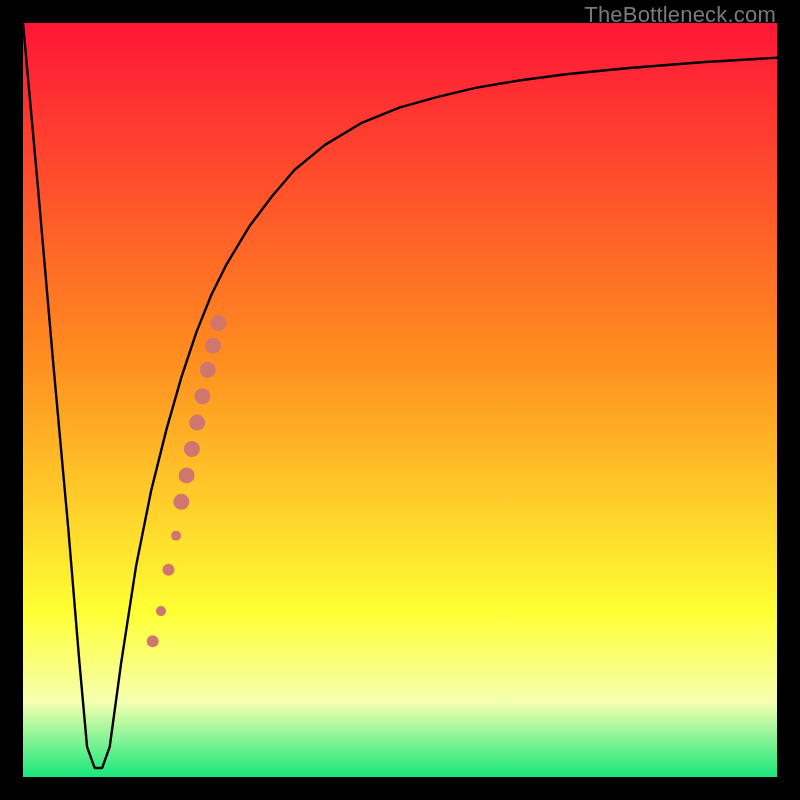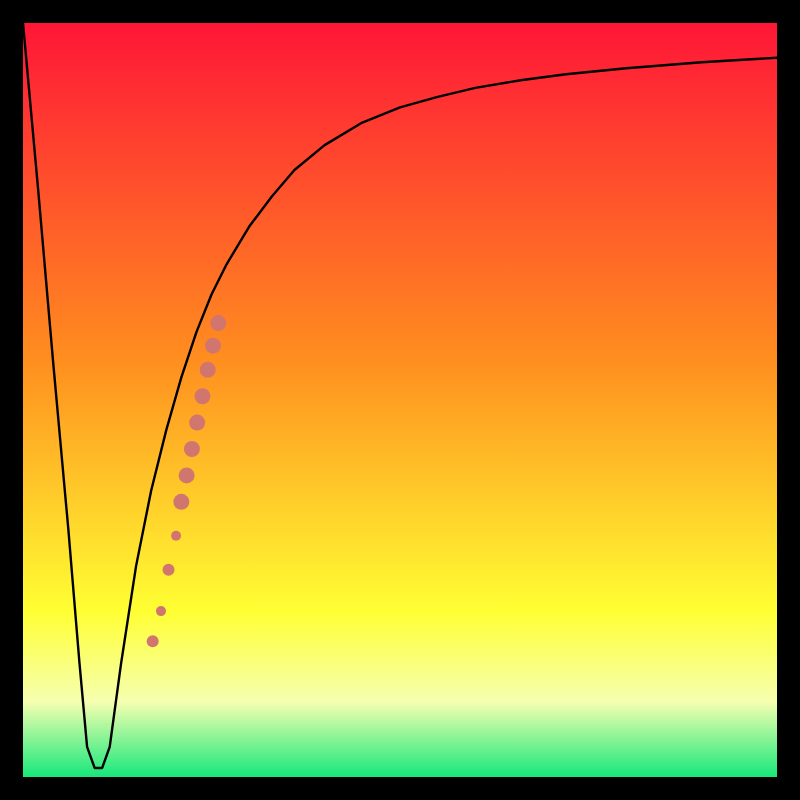--- a/index.html
+++ b/index.html
@@ -61,13 +61,14 @@
           <circle cx="163.62" cy="452.40" r="8" fill="#d1766f"></circle>
           <circle cx="168.90" cy="426.01" r="8" fill="#d1766f"></circle>
           <circle cx="174.17" cy="399.62" r="8" fill="#d1766f"></circle>
           <circle cx="179.45" cy="373.23" r="8" fill="#d1766f"></circle>
           <circle cx="184.73" cy="346.84" r="8" fill="#d1766f"></circle>
           <circle cx="190.01" cy="322.71" r="8" fill="#d1766f"></circle>
           <circle cx="195.29" cy="300.09" r="8" fill="#d1766f"></circle>
         </g>
     </svg>
   </div>
+  <div class="watermark">TheBottleneck.com</div>
 </div>
 
 </body></html>

